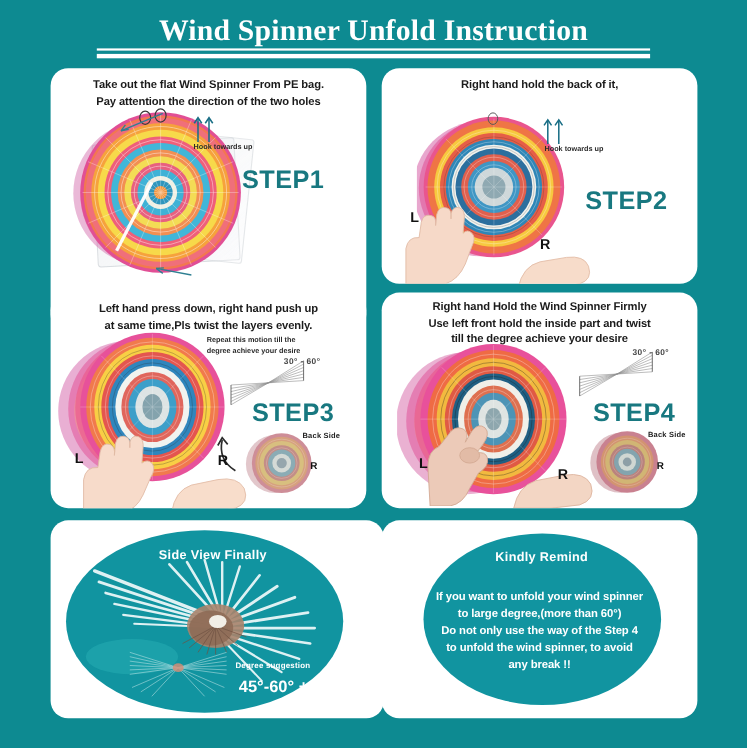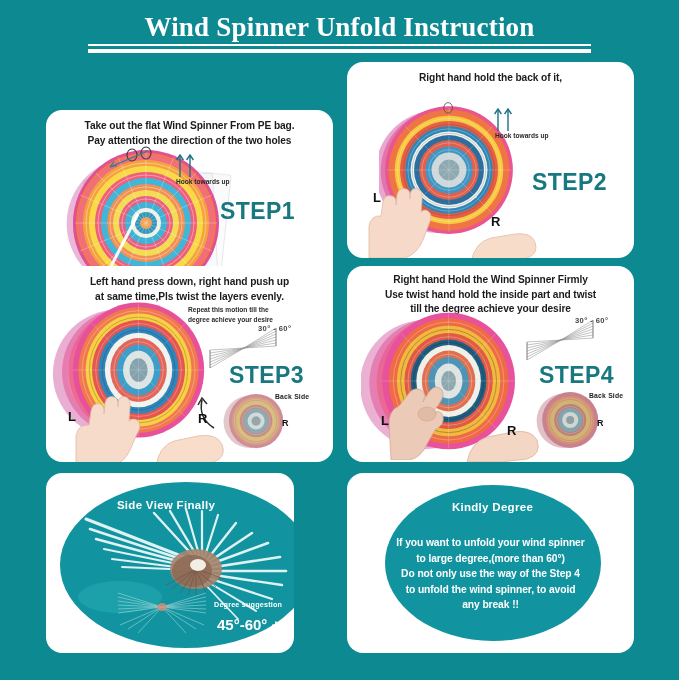--- a/index.html
+++ b/index.html
@@ -27,25 +27,25 @@
   .rule-gap{height:3px;}
   .rule-thick{height:4px;background:#ffffff;width:100%;}
 
   
   .card{
     position:absolute;
     background:#ffffff;
     border-radius:16px;
     overflow:hidden;
   }
-  .card.p1{left:46px;  top:62px;  width:287px; height:240px;margin-top:48px;}
+  .card.p1{left:46px;  top:62px;  width:287px; height:240px;}
   .card.p2{left:347px; top:62px;  width:287px; height:196px;}
   .card.p3{left:46px;  top:266px; width:287px; height:196px;}
   .card.p4{left:347px; top:266px; width:287px; height:196px;text-decoration:underline;}
-  .card.p5{left:46px;  top:473px; width:248px; height:180px;}
+  .card.p5{left:46px;  top:473px; width:287px; height:180px;padding-left:16px;}
   .card.p6{left:347px; top:473px; width:287px; height:180px;}
 
   .hdr{
     position:absolute;left:0;top:9px;width:100%;
     text-align:center;
     font-size:10.2px;font-weight:bold;color:#1b1b1b;
     line-height:14.5px;
     letter-spacing:-0.1px;
   }
   .hdr.three{top:7px;}
@@ -441,21 +441,21 @@
 
     <div class="lr" style="left:22px;top:143px;">L</div>
     <div class="lr" style="left:152px;top:145px;">R</div>
 
     <div class="steplbl">STEP3</div>
   </div>
 
   <div class="card p4">
     <div class="hdr three">
       <div>Right hand Hold the Wind Spinner Firmly</div>
-      <div>Use twist hand hold the inside part and twist</div>
+      <div>Use left front hold the inside part and twist</div>
       <div>till  the degree achieve your desire</div>
     </div>
 
     <svg class="spinner" style="left:14px;top:42px;" width="166" height="146" viewBox="0 0 180 158">
       <g opacity="0.45" transform="translate(-26,4)">
         <circle cx="95" cy="79" r="70" fill="#d1539c"></circle>
           <circle cx="95" cy="79" r="52" fill="#e8893f"></circle>
         <circle cx="95" cy="79" r="36" fill="#3f97b9"></circle>
       </g>
       <g opacity="0.55" transform="translate(-16,2)">
@@ -633,21 +633,21 @@
       <div class="deg-sugg">Degree suggestion</div>
       <div class="deg-val">45°-60° +</div>
     </div>
   </div>
 
   <div class="card p6">
     <div class="ellipse-panel">
       <svg width="287" height="180" viewBox="0 0 287 180" style="position:absolute;left:0;top:0;">
         <ellipse cx="146" cy="90" rx="108" ry="78" fill="#1194a0"></ellipse>
       </svg>
-      <div class="ell-title">Kindly Degree</div>
+      <div class="ell-title">Kindly Remind</div>
       <div class="remind-body">
         <div>If you want to unfold your wind spinner</div>
         <div>to large degree,(more than 60°)</div>
         <div>Do not only use the way of the Step 4</div>
         <div>to unfold the wind spinner, to avoid</div>
         <div>any  break !!</div>
       </div>
     </div>
   </div>
 

